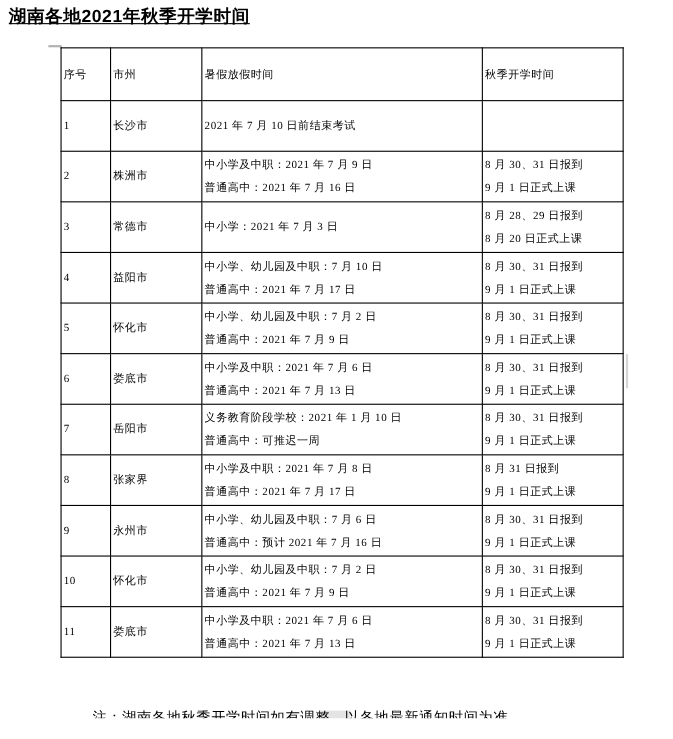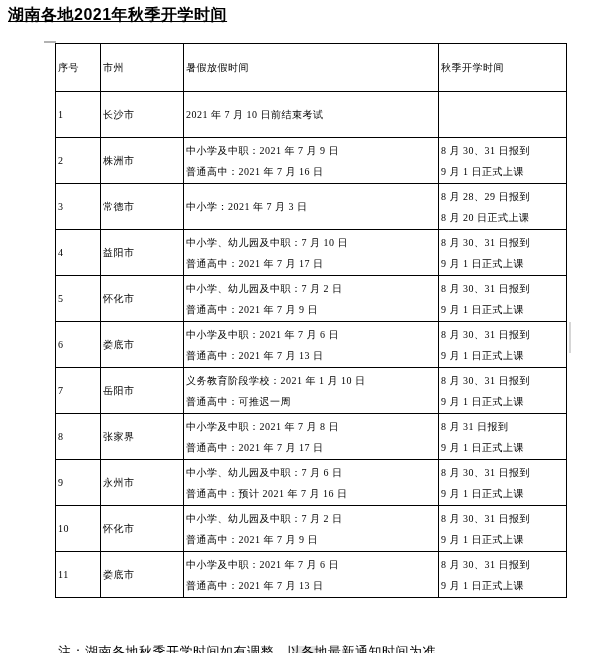--- a/index.html
+++ b/index.html
@@ -32,21 +32,21 @@
   col.c-vacation{width:255px;}
   col.c-opening{width:128px;}
   .cell-line{line-height:21px;}
 
   
   .note-clip{
     position:absolute;left:58px;top:644px;width:430px;height:9px;
     overflow:hidden;
   }
   .note-clip .note-text{
-    font-size:13px;line-height:15px;letter-spacing:0.5px;white-space:nowrap;
+    font-size:13px;line-height:15px;letter-spacing:0.5px;white-space:nowrap;text-align:center;
   }
   
   .artifact-dash-top-left{
     position:absolute;left:44px;top:41px;width:12px;height:2px;background:#b2b2b2;
   }
   .artifact-tick-right{
     position:absolute;left:569px;top:322px;width:2px;height:31px;background:#d6d6d6;
   }
   .artifact-note-highlight{
     position:absolute;left:292px;top:646px;width:26px;height:7px;background:#e4e4e4;

